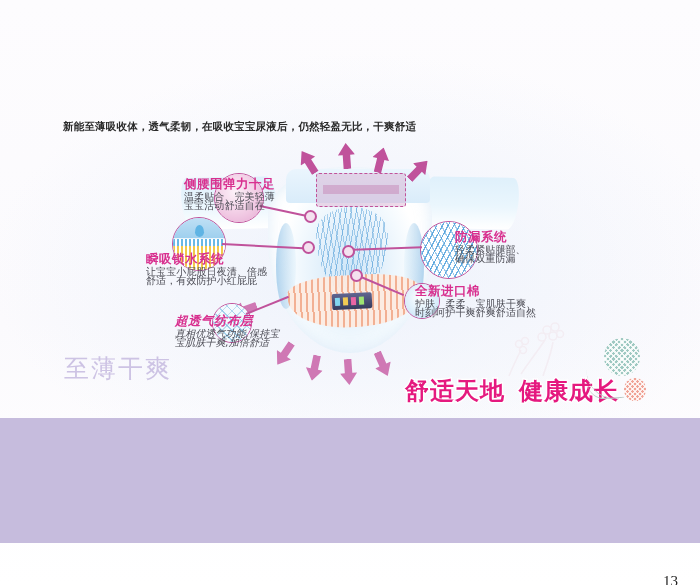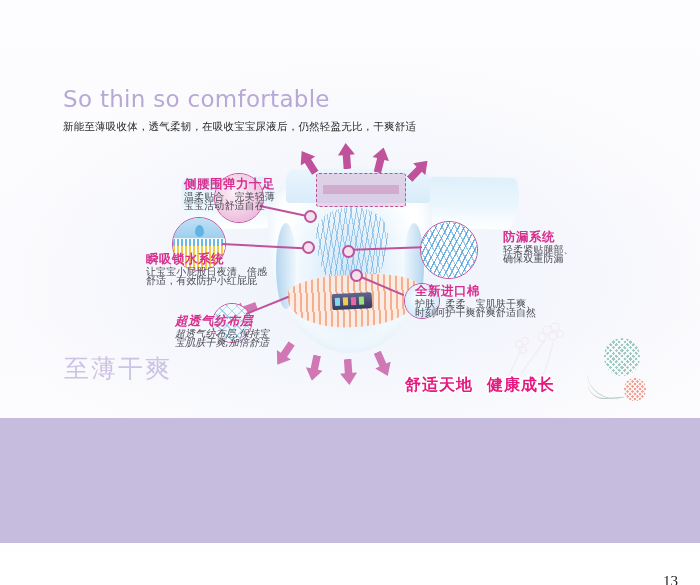--- a/index.html
+++ b/index.html
@@ -27,21 +27,21 @@
   }
   .hdr-en{
     position:absolute;left:63px;top:86px;
     font-size:23px;line-height:27px;
     color:#b7a8d6;letter-spacing:0.3px;font-weight:400;
     white-space:nowrap;
   }
   .hdr-sub{
     position:absolute;left:63px;top:119px;
     font-size:10.5px;line-height:15px;
-    color:#2a2a2a;font-weight:400;letter-spacing:0.2px;
+    color:#2a2a2a;font-weight:700;letter-spacing:0.2px;
     white-space:nowrap;
   }
 
   
   #stage{position:absolute;left:110px;top:155px;width:480px;height:235px;}
 
   
   .diaper{
     position:absolute;left:150px;top:12px;width:180px;height:190px;
   }
@@ -178,21 +178,21 @@
   }
 
   
   .zhibao{
     position:absolute;left:64px;top:352px;
     font-size:25px;color:#cdc3e4;letter-spacing:2px;font-weight:400;
     white-space:nowrap;
   }
   .slogan{
     position:absolute;left:405px;top:375px;
-    font-size:16px;font-weight:700;color:#e5197f;
+    font-size:24px;font-weight:700;color:#e5197f;
     letter-spacing:1px;white-space:nowrap;
     -webkit-text-stroke:2.6px #ffffff;
     paint-order:stroke fill;
     text-shadow:0 0 3px rgba(255,255,255,.9);
   }
   .slogan span{margin-right:14px;}
 
   .wmark{
     position:absolute;left:485px;top:318px;
     width:120px;height:60px;opacity:.85;pointer-events:none;
@@ -227,21 +227,20 @@
   .pageno{
     position:absolute;right:22px;top:573px;
     font-size:15px;color:#1f1f1f;font-family:"Liberation Serif",serif;
   }
 </style>
 </head>
 <body>
 
 <div id="slide">
 
-  <div class="hdr-en">So thin so  comfortable</div>
   <div class="hdr-sub">新能至薄吸收体，透气柔韧，在吸收宝宝尿液后，仍然轻盈无比，干爽舒适</div>
 
   <div id="stage">
 
     <div class="diaper">
       <div class="diaper-wing wing-l"></div>
       <div class="diaper-wing wing-r"></div>
       <div class="diaper-core">
         <div class="diaper-top"></div>
         <div class="fiber"></div>
@@ -312,25 +311,25 @@
   </div>
 
   <div class="lbl" style="left:146px;top:251px;">
     <div class="t">瞬吸锁水系统</div>
     <div class="d">让宝宝小屁股日夜清、倍感</div>
     <div class="d">舒适，有效防护小红屁屁</div>
   </div>
 
   <div class="lbl" style="left:175px;top:313px;font-style:italic;">
     <div class="t">超透气纺布层</div>
-    <div class="d">超透气纺布层,保持宝</div>
+    <div class="d">真相优透气功能,保持宝</div>
     <div class="d">宝肌肤干爽,加倍舒适</div>
   </div>
 
-  <div class="lbl" style="left:455px;top:229px;padding-left:48px;">
+  <div class="lbl" style="left:455px;top:229px;">
     <div class="t">防漏系统</div>
     <div class="d">轻柔紧贴腿部、</div>
     <div class="d">确保双重防漏</div>
   </div>
 
   <div class="lbl" style="left:415px;top:283px;">
     <div class="t">全新进口棉</div>
     <div class="d">护肤、柔柔、宝肌肤干爽、</div>
     <div class="d">时刻呵护干爽舒爽舒适自然</div>
   </div>

